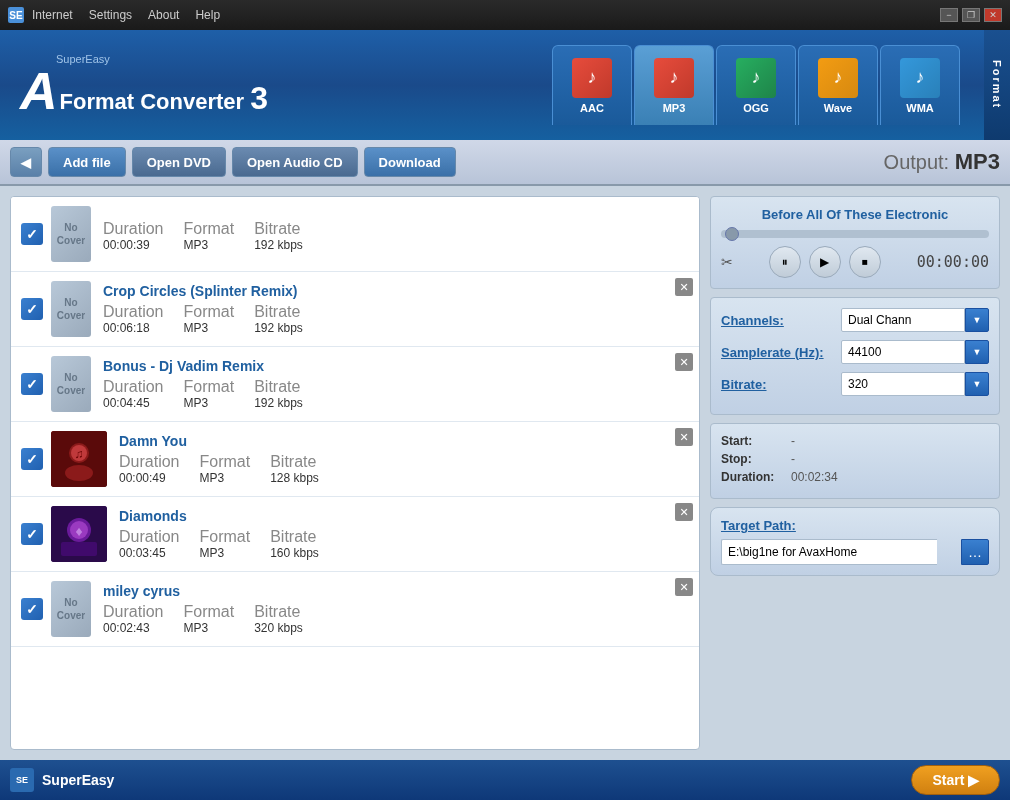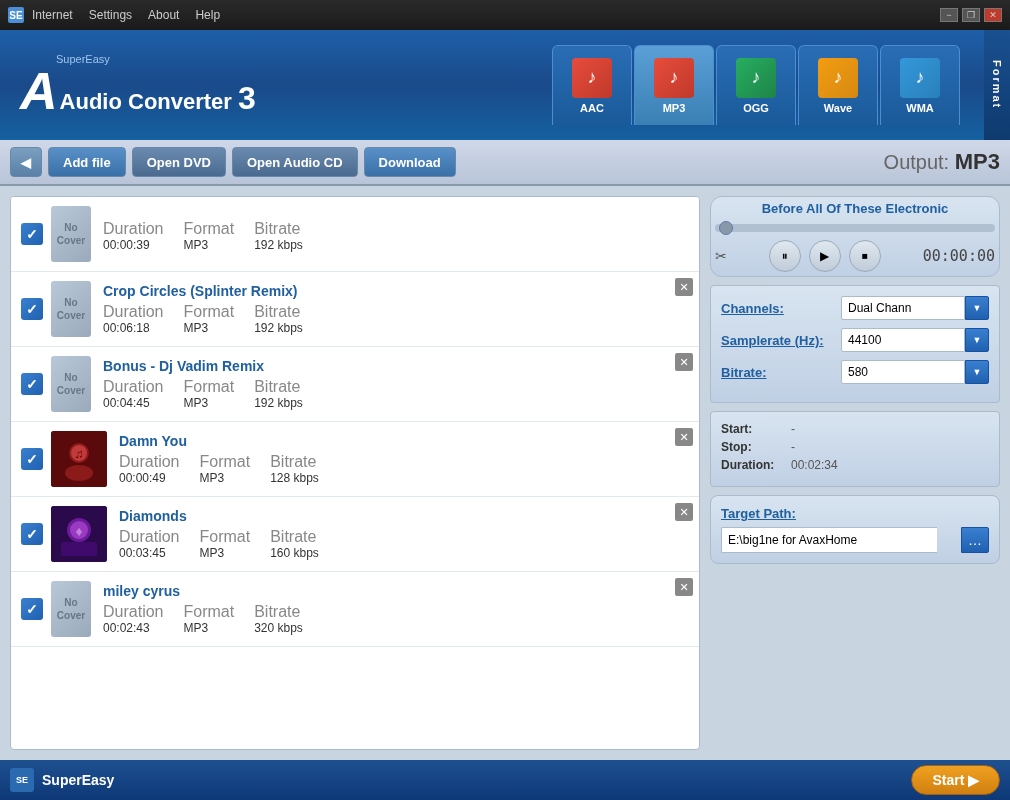--- a/index.html
+++ b/index.html
@@ -235,22 +235,22 @@
 
     
     .right-panel {
       width: 290px;
       display: flex;
       flex-direction: column;
       gap: 8px;
     }
     .player-panel {
       background: linear-gradient(to bottom, #d8e4f0, #c0d0e4);
-      border-radius: 12px;
-      padding: 4px;
+      border-radius: 4px;
+      padding: 10px;
       border: 1px solid #aabbcc;
     }
     .player-title {
       font-size: 13px;
       font-weight: bold;
       color: #2060a0;
       margin-bottom: 8px;
       text-align: center;
     }
     .player-progress {
@@ -455,21 +455,21 @@
     <div class="title-bar-btn">❐</div>
     <div class="title-bar-btn close">✕</div>
   </div>
 </div>
 
 <div class="app-header">
   <div class="logo-area">
     <div class="logo-supereasy">SuperEasy</div>
     <div class="logo-main">
       <span class="logo-a">A</span>
-      <span class="logo-text">Audio Converter</span>
+      <span class="logo-text">Format Converter</span>
       <span class="logo-num">3</span>
     </div>
   </div>
 
   <div class="format-tabs">
     <div class="format-tab">
       <div class="format-tab-icon aac">
         <span style="font-size:18px">♪</span>
       </div>
       <span class="format-tab-label">AAC</span>
@@ -693,21 +693,21 @@
         <div class="settings-value">Dual Chann</div>
         <div class="settings-dropdown"></div>
       </div>
       <div class="settings-row">
         <span class="settings-label">Samplerate (Hz):</span>
         <div class="settings-value">44100</div>
         <div class="settings-dropdown"></div>
       </div>
       <div class="settings-row">
         <span class="settings-label">Bitrate:</span>
-        <div class="settings-value">580</div>
+        <div class="settings-value">320</div>
         <div class="settings-dropdown"></div>
       </div>
     </div>
 
     <div class="time-settings">
       <div class="time-row">
         <span class="time-key">Start:</span>
         <span class="time-val">-</span>
       </div>
       <div class="time-row">

